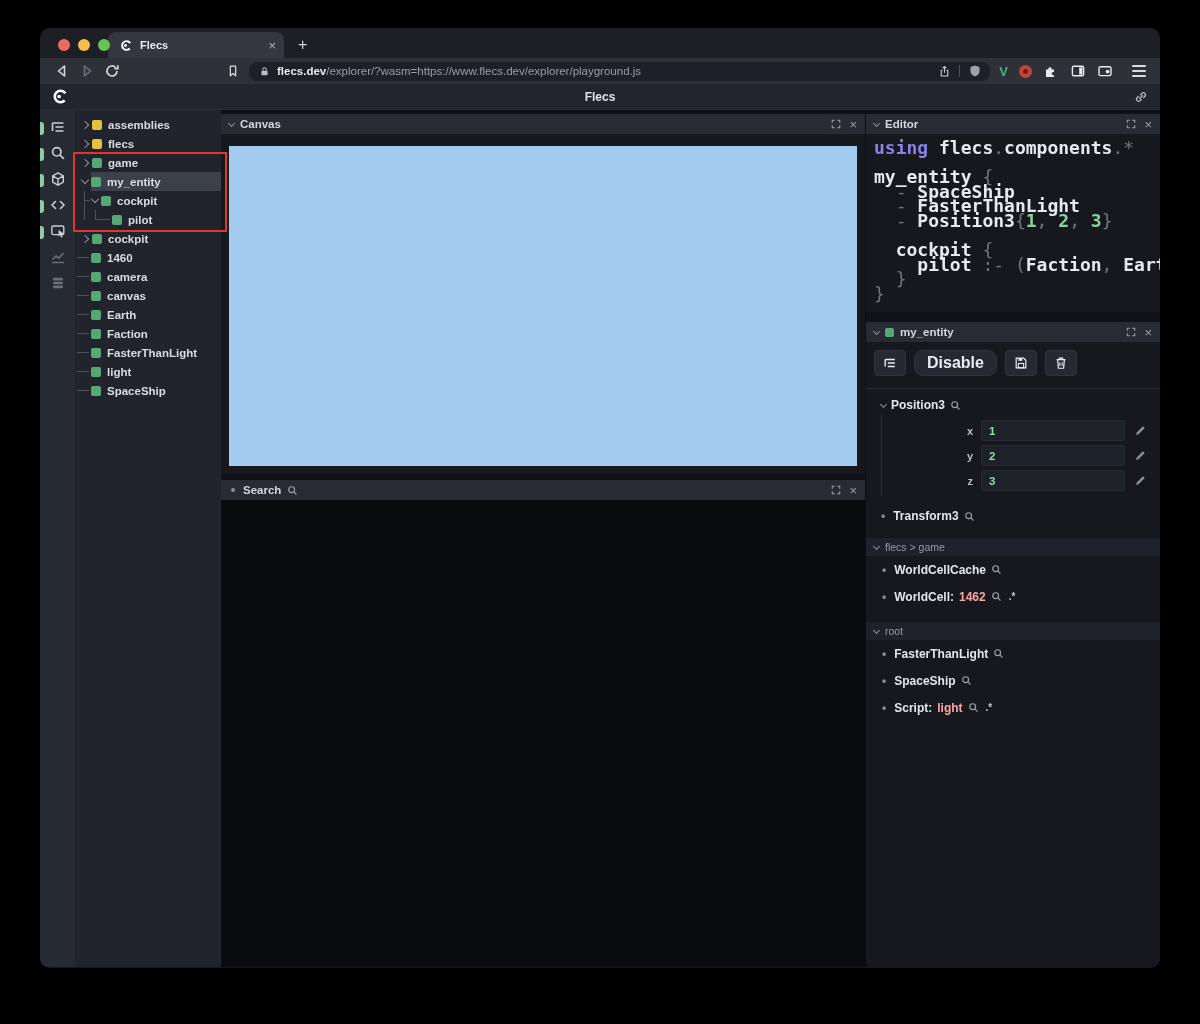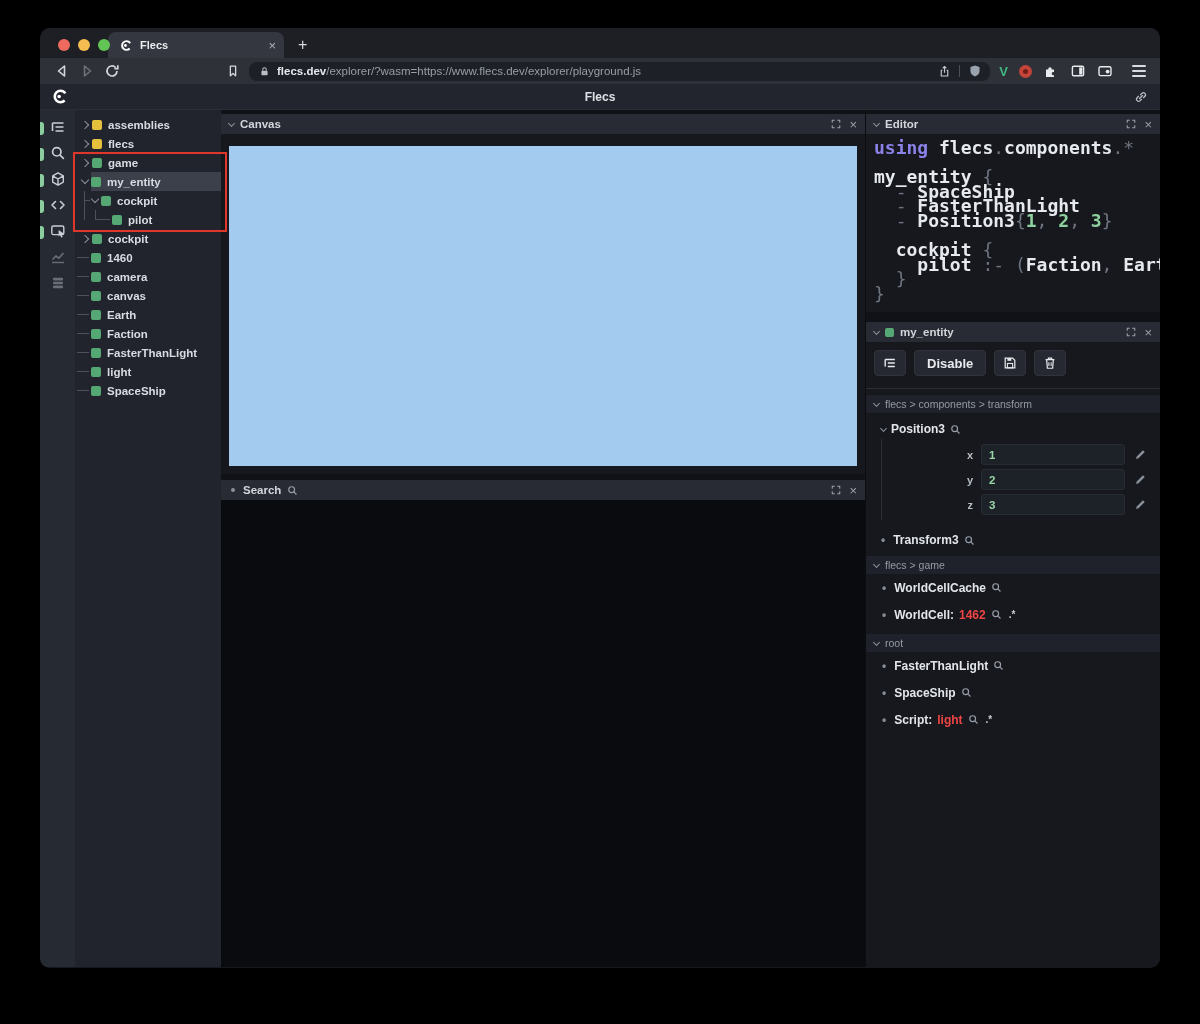--- a/index.html
+++ b/index.html
@@ -107,38 +107,38 @@
   .cm-line { white-space:pre; height:14.6px; line-height:14.6px; }
   .cm-kw{color:#8a82e8; font-weight:bold} .cm-w{color:#e6e9ee; font-weight:bold}
   .cm-g{color:#6f7580} .cm-n{color:#8fd19e; font-weight:bold}
 
   .insp-h { margin-top:10px; }
   .insp-b { flex:1; background:#16181e; overflow:hidden; }
   .itoolbar { display:flex; gap:8px; padding:8px; }
   .ibtn { height:26px; background:#262932; border:1px solid #30343d; border-radius:4px;
           display:flex; align-items:center; justify-content:center; color:#e8eaee; }
   .ibtn.ic { width:32px; } .ibtn.ic svg{ width:14px; height:14px; }
-  .ibtn.txt { padding:0 12px; font-size:13px; font-weight:bold; }
+  .ibtn.txt { padding:0 12px; font-size:16px; font-weight:bold;border-radius:9px; }
   .idivider { height:1px; background:#2a2e37; margin:4px 0 0; }
   .isec-bar { height:18px; background:#1f222a; display:flex; align-items:center;
               padding-left:8px; gap:6px; color:#959aa4; font-size:10.5px; margin-top:6px; }
-  .isec-bar.mt { }
+  .isec-bar.mt { margin-top:12px; }
   .comp-row { display:flex; align-items:center; height:20px; padding-left:15px;
               margin-top:6px; gap:5px; color:#e2e5ea; font-size:12px; font-weight:bold; }
   .bull { color:#858b95; font-size:12px; margin-right:3px; }
   .fields { margin-left:15px; border-left:1px solid #2a2e37; padding:3px 6px 3px 0; }
   .fieldrow { display:flex; align-items:center; height:25px; }
   .flabel { flex:1; text-align:right; margin-right:8px; color:#b9bfc7; font-size:11px; font-weight:bold; }
   .fin { width:144px; height:21px; background:#1d2128; border:1px solid #272b33; border-radius:3px;
          display:flex; align-items:center; padding-left:7px;
          color:#9ad7a8; font-size:11.5px; font-weight:bold; }
   .pencil { width:13px; height:13px; color:#8a9099; margin:0 7px 0 9px; }
   .irow { display:flex; align-items:center; height:27px; padding-left:16px; gap:5px;
           color:#e2e5ea; font-size:12px; font-weight:bold; }
-  .gval { color:#ef4444; } .suffix { color:#c9ced6; font-size:10px; margin-left:2px; }
+  .gval { color:#fca5a5; } .suffix { color:#c9ced6; font-size:10px; margin-left:2px; }
 </style>
 </head>
 <body>
 
 <svg width="0" height="0" style="position:absolute">
   <defs>
     <symbol id="i-flecs" viewBox="0 0 16 16">
         <circle cx="8" cy="8" r="5.4" fill="none" stroke="currentColor" stroke-width="2.4" stroke-dasharray="26 8" stroke-dashoffset="-4"></circle>
         <circle cx="6.7" cy="8" r="1.7" fill="currentColor"></circle>
       </symbol>
@@ -525,24 +525,20 @@
               </svg>
             </span>
           <span class="ibtn ic">
               <svg>
                 <use href="#i-trash"></use>
               </svg>
             </span>
         </div>
         <div class="idivider"></div>
 
-        <div class="isec-bar">
-          <span class="pchev"></span>
-          <span>flecs &gt; components &gt; transform</span>
-        </div>
         <div class="comp-row">
           <span class="pchev" style="border-color:#8a909b"></span>
           <span>Position3</span>
           <svg class="magic">
               <use href="#i-mag"></use>
             </svg>
         </div>
         <div class="fields">
           <div class="fieldrow">
             <span class="flabel">x</span>

